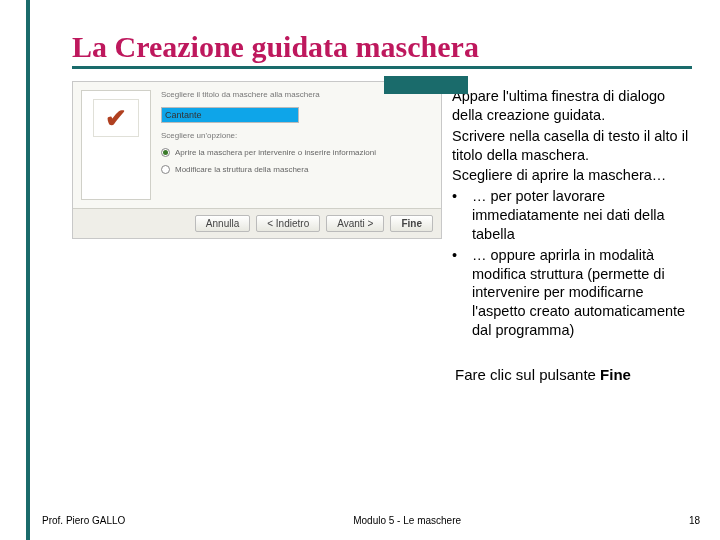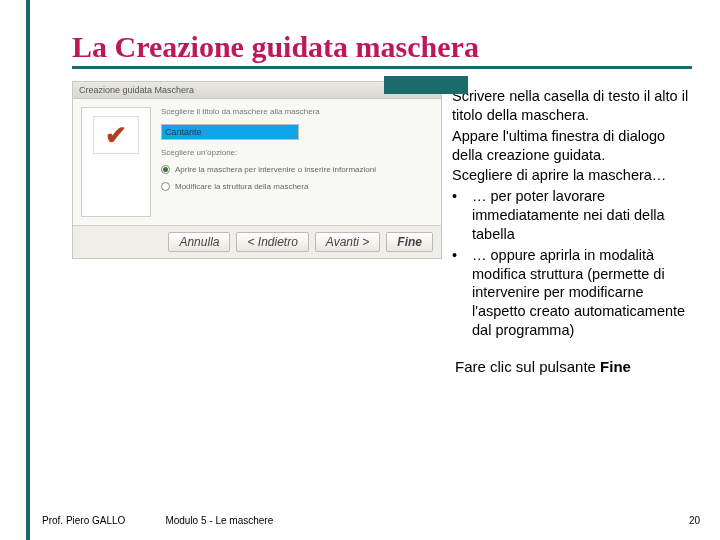--- a/index.html
+++ b/index.html
@@ -137,25 +137,24 @@
     justify-content: flex-end;
     gap: 6px;
     padding: 6px 8px;
     border-top: 1px solid #d0d0c8;
     background: #efeee8;
   }
   .dlg-btn {
     border: 1px solid #bbb;
     background: linear-gradient(#fff,#e8e8e0);
     padding: 2px 10px;
-    font-size: 12px;
+    font-size: 10px;
     color: #444;
     border-radius: 2px;
     cursor: pointer;
-    font-style: italic;
   }
   .dlg-btn.fine {
     font-weight: bold;
   }
   .text-col {
     flex: 1;
     font-size: 14.5px;
     color: #000;
     line-height: 1.3;
     padding-top: 6px;
@@ -165,53 +164,52 @@
   .bullet-list { list-style: none; padding-left: 0; }
   .bullet-list li {
     display: flex;
     gap: 8px;
     margin-bottom: 2px;
   }
   .bullet-mark { width: 12px; flex-shrink: 0; }
   .closing-line {
     font-size: 15px;
     color: #000;
-    margin-top: 16px;
+    margin-top: 24px;
     text-align: left;
     margin-left: 383px;
   }
   .closing-line .bold { font-weight: bold; }
   .footer {
     position: absolute;
     left: 0; right: 0; bottom: 14px;
     display: flex;
     align-items: center;
     font-size: 10px;
     color: #000;
     padding: 0 20px 0 8px;
     gap: 40px;
   }
   .footer .author { flex: 0 0 auto; }
-  .footer .center { flex: 1; text-align: left; }
+  .footer .center { flex: 1; text-align: center; }
   .footer .pagenum { flex: 0 0 auto; color: #000; }
 </style>
 </head>
 <body>
 
 <div class="left-margin"></div>
 
 <div class="content">
   <h1 class="slide-title">La Creazione guidata maschera</h1>
   <div class="title-underline"></div>
   <div class="accent-block"></div>
 
   <div class="main-row">
     <div class="dialog-col">
       <div class="dialog">
-        <div class="dialog-titlebar">Creazione guidata Maschera</div>
         <div class="dialog-body">
           <div class="dialog-icon-panel">
             <div class="check-badge">✔</div>
           </div>
           <div class="dialog-fields">
             <div class="field-label">Scegliere il titolo da maschere alla maschera</div>
             <div class="text-input">Cantante</div>
             <div class="field-label">Scegliere un'opzione:</div>
             <div class="radio-row">
               <span class="radio sel"></span>
@@ -226,22 +224,22 @@
         <div class="dialog-buttons">
           <div class="dlg-btn">Annulla</div>
           <div class="dlg-btn">&lt; Indietro</div>
           <div class="dlg-btn">Avanti &gt;</div>
           <div class="dlg-btn fine">Fine</div>
         </div>
       </div>
     </div>
 
     <div class="text-col">
+      <p>Appare l'ultima finestra di dialogo della creazione guidata.</p>
       <p>Scrivere nella casella di testo il alto il titolo della maschera.</p>
-      <p>Appare l'ultima finestra di dialogo della creazione guidata.</p>
       <p>Scegliere di aprire la maschera…</p>
       <ul class="bullet-list">
         <li>
           <span class="bullet-mark">•</span>
           <span>… per poter lavorare immediatamente nei dati della tabella</span>
         </li>
         <li>
           <span class="bullet-mark">•</span>
           <span>… oppure aprirla in modalità modifica struttura (permette di intervenire per modificarne l'aspetto creato automaticamente dal programma)</span>
         </li>
@@ -249,15 +247,15 @@
     </div>
   </div>
 
   <div class="closing-line">
     <span>Fare clic sul pulsante </span><span class="bold">Fine</span>
   </div>
 
   <div class="footer">
     <span class="author">Prof. Piero GALLO</span>
     <span class="center">Modulo 5  -  Le maschere</span>
-    <span class="pagenum">20</span>
+    <span class="pagenum">18</span>
   </div>
 </div>
 
 </body></html>

